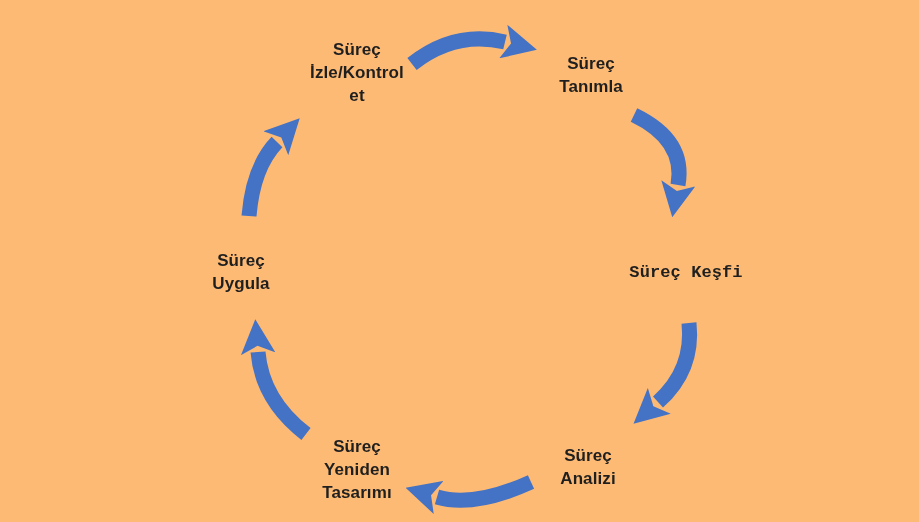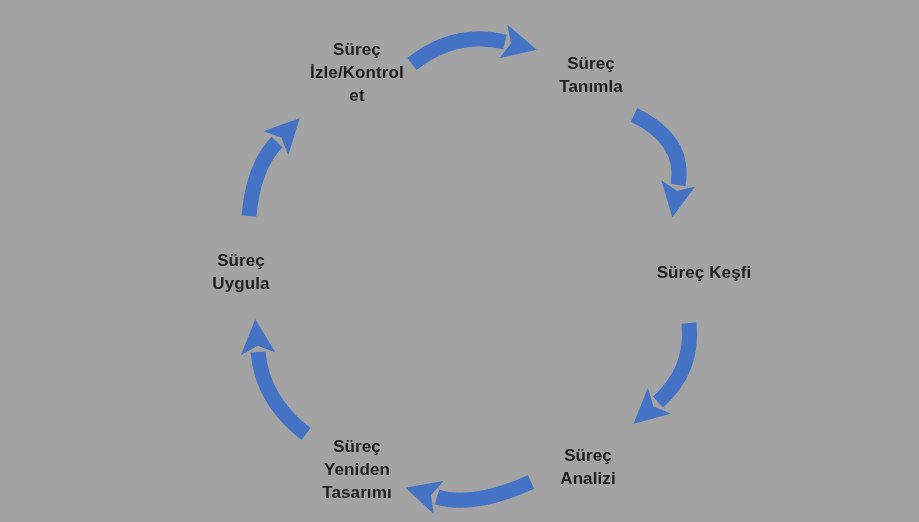--- a/index.html
+++ b/index.html
@@ -5,21 +5,21 @@
   html, body {
     margin: 0;
     padding: 0;
     background: #ffffff;
     font-family: "Liberation Sans", "DejaVu Sans", sans-serif;
   }
   .canvas {
     position: relative;
     width: 919px;
     height: 522px;
-    background: #a3a3a3;
+    background: #fdba74;
     overflow: hidden;
   }
   .arrows-layer {
     position: absolute;
     left: 0;
     top: 0;
     width: 919px;
     height: 522px;
   }
   .stage-label {
@@ -59,21 +59,21 @@
     <path d="M 249 216 Q 253 167 277 142" fill="none" stroke-width="15" marker-end="url(#ah)" stroke="#4472C4"></path>
   </svg>
 
   <div class="stage-label" style="left: 357px; top: 72px;">Süreç
 İzle/Kontrol
 et</div>
 
   <div class="stage-label" style="left: 591px; top: 75px;">Süreç
 Tanımla</div>
 
-  <div class="stage-label" style="left: 704px; top: 272px;">Süreç Keşfi</div>
+  <div class="stage-label" style="left: 686px; top: 272px; font-family: Liberation Mono, monospace;">Süreç Keşfi</div>
 
   <div class="stage-label" style="left: 588px; top: 467px;">Süreç
 Analizi</div>
 
   <div class="stage-label" style="left: 357px; top: 469px;">Süreç
 Yeniden
 Tasarımı</div>
 
   <div class="stage-label" style="left: 241px; top: 272px;">Süreç
 Uygula</div>

